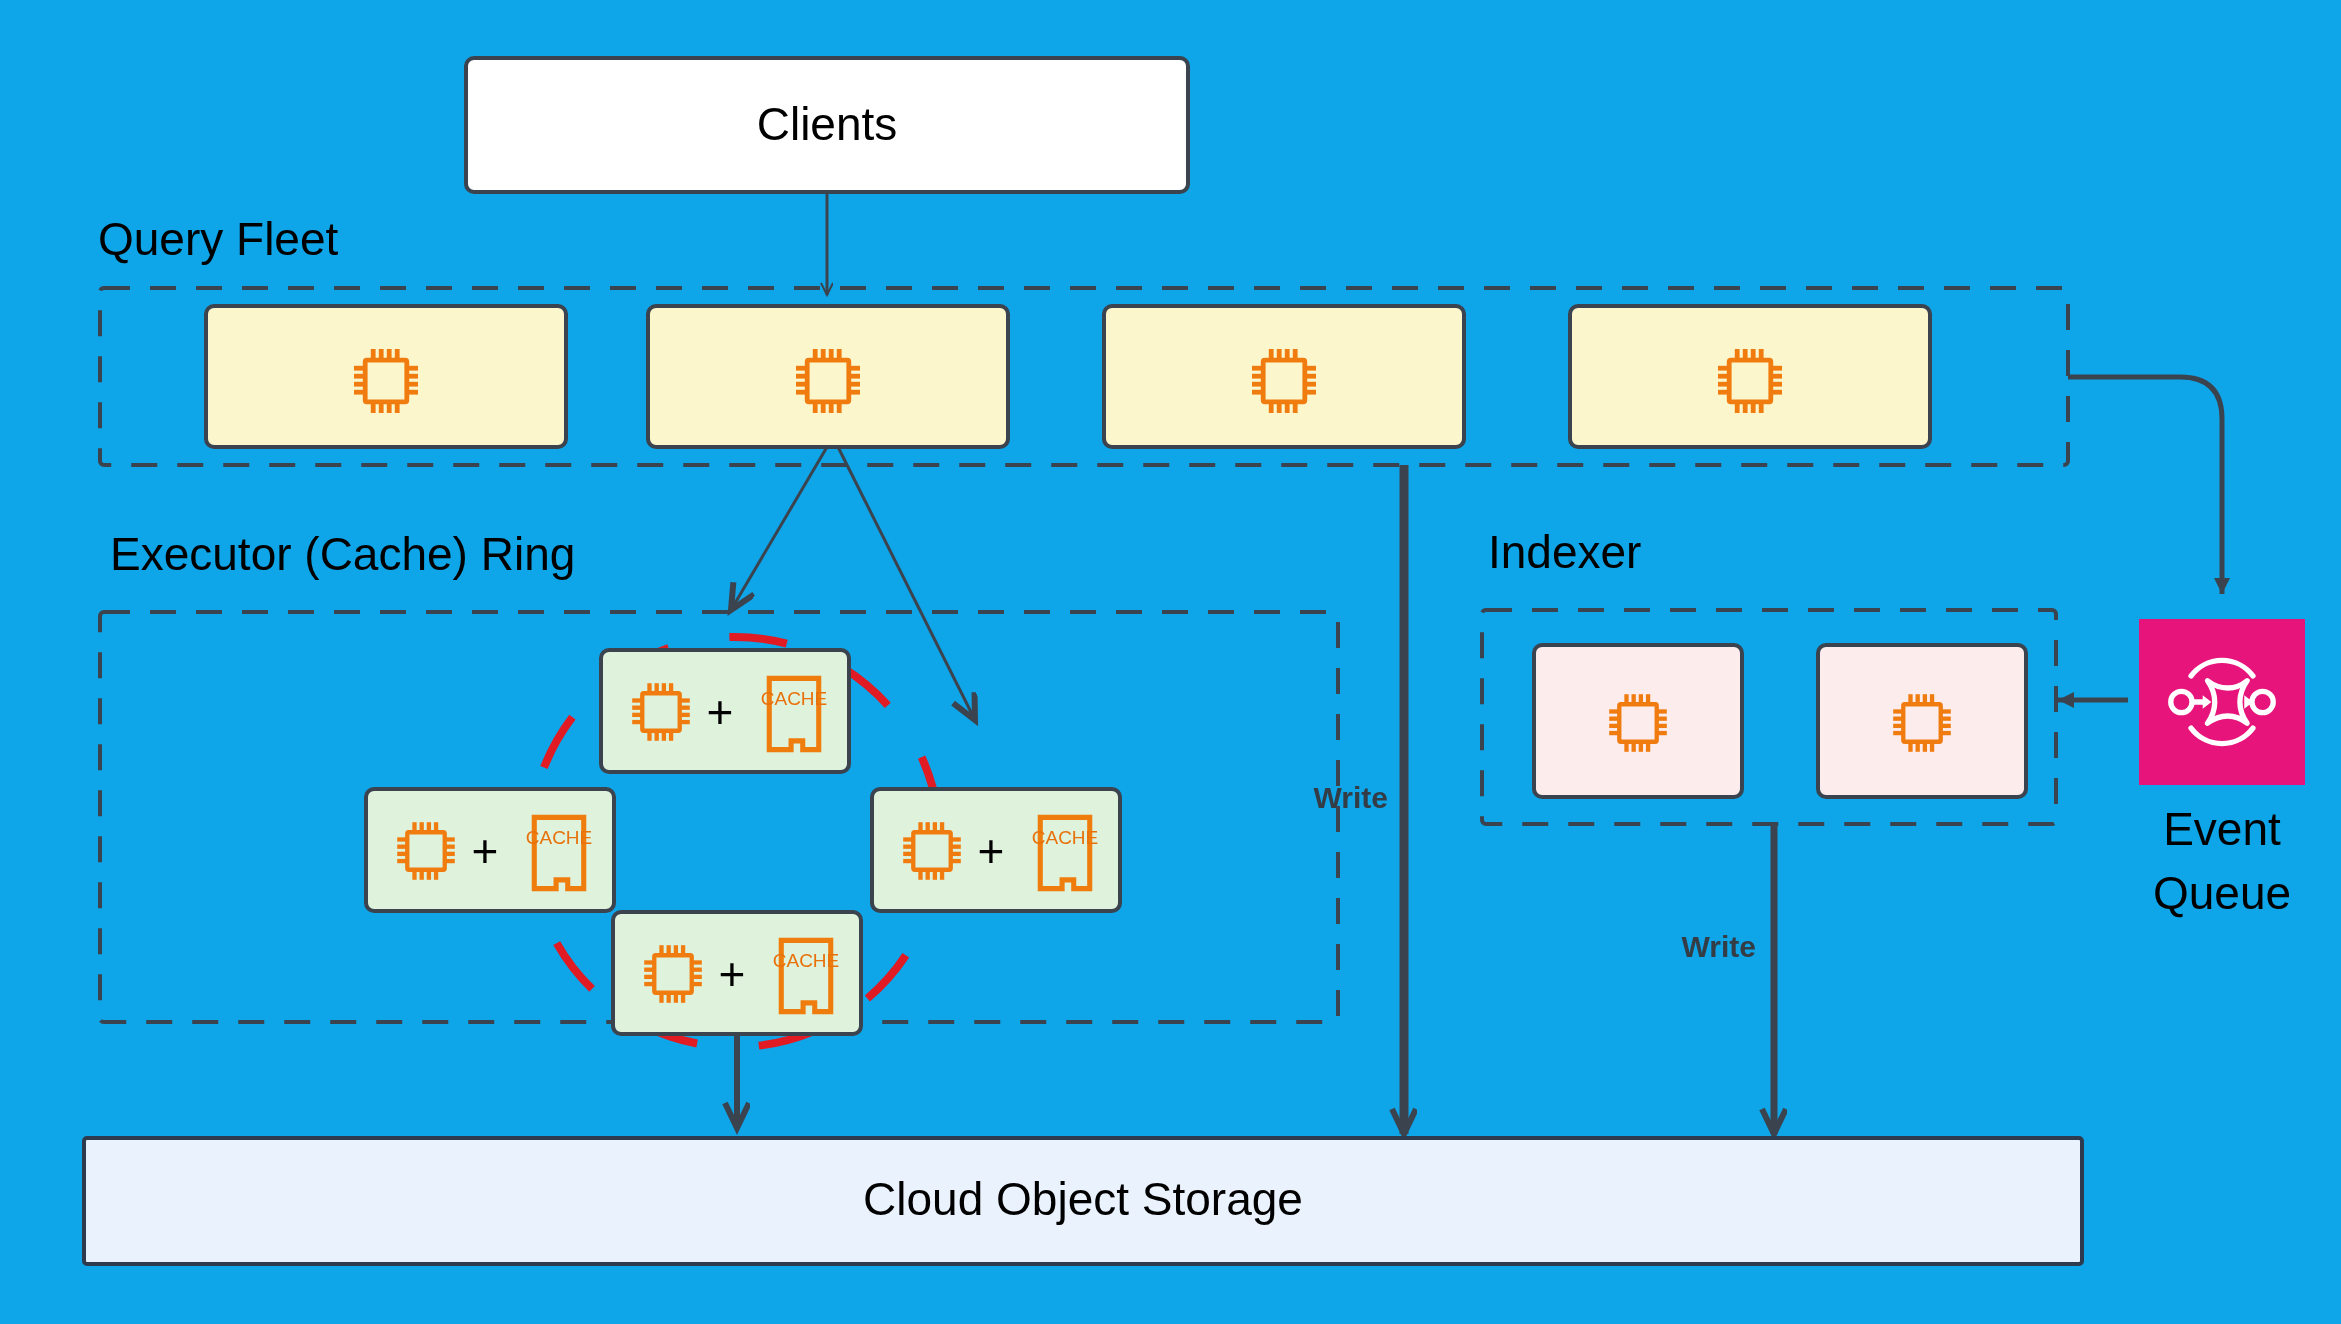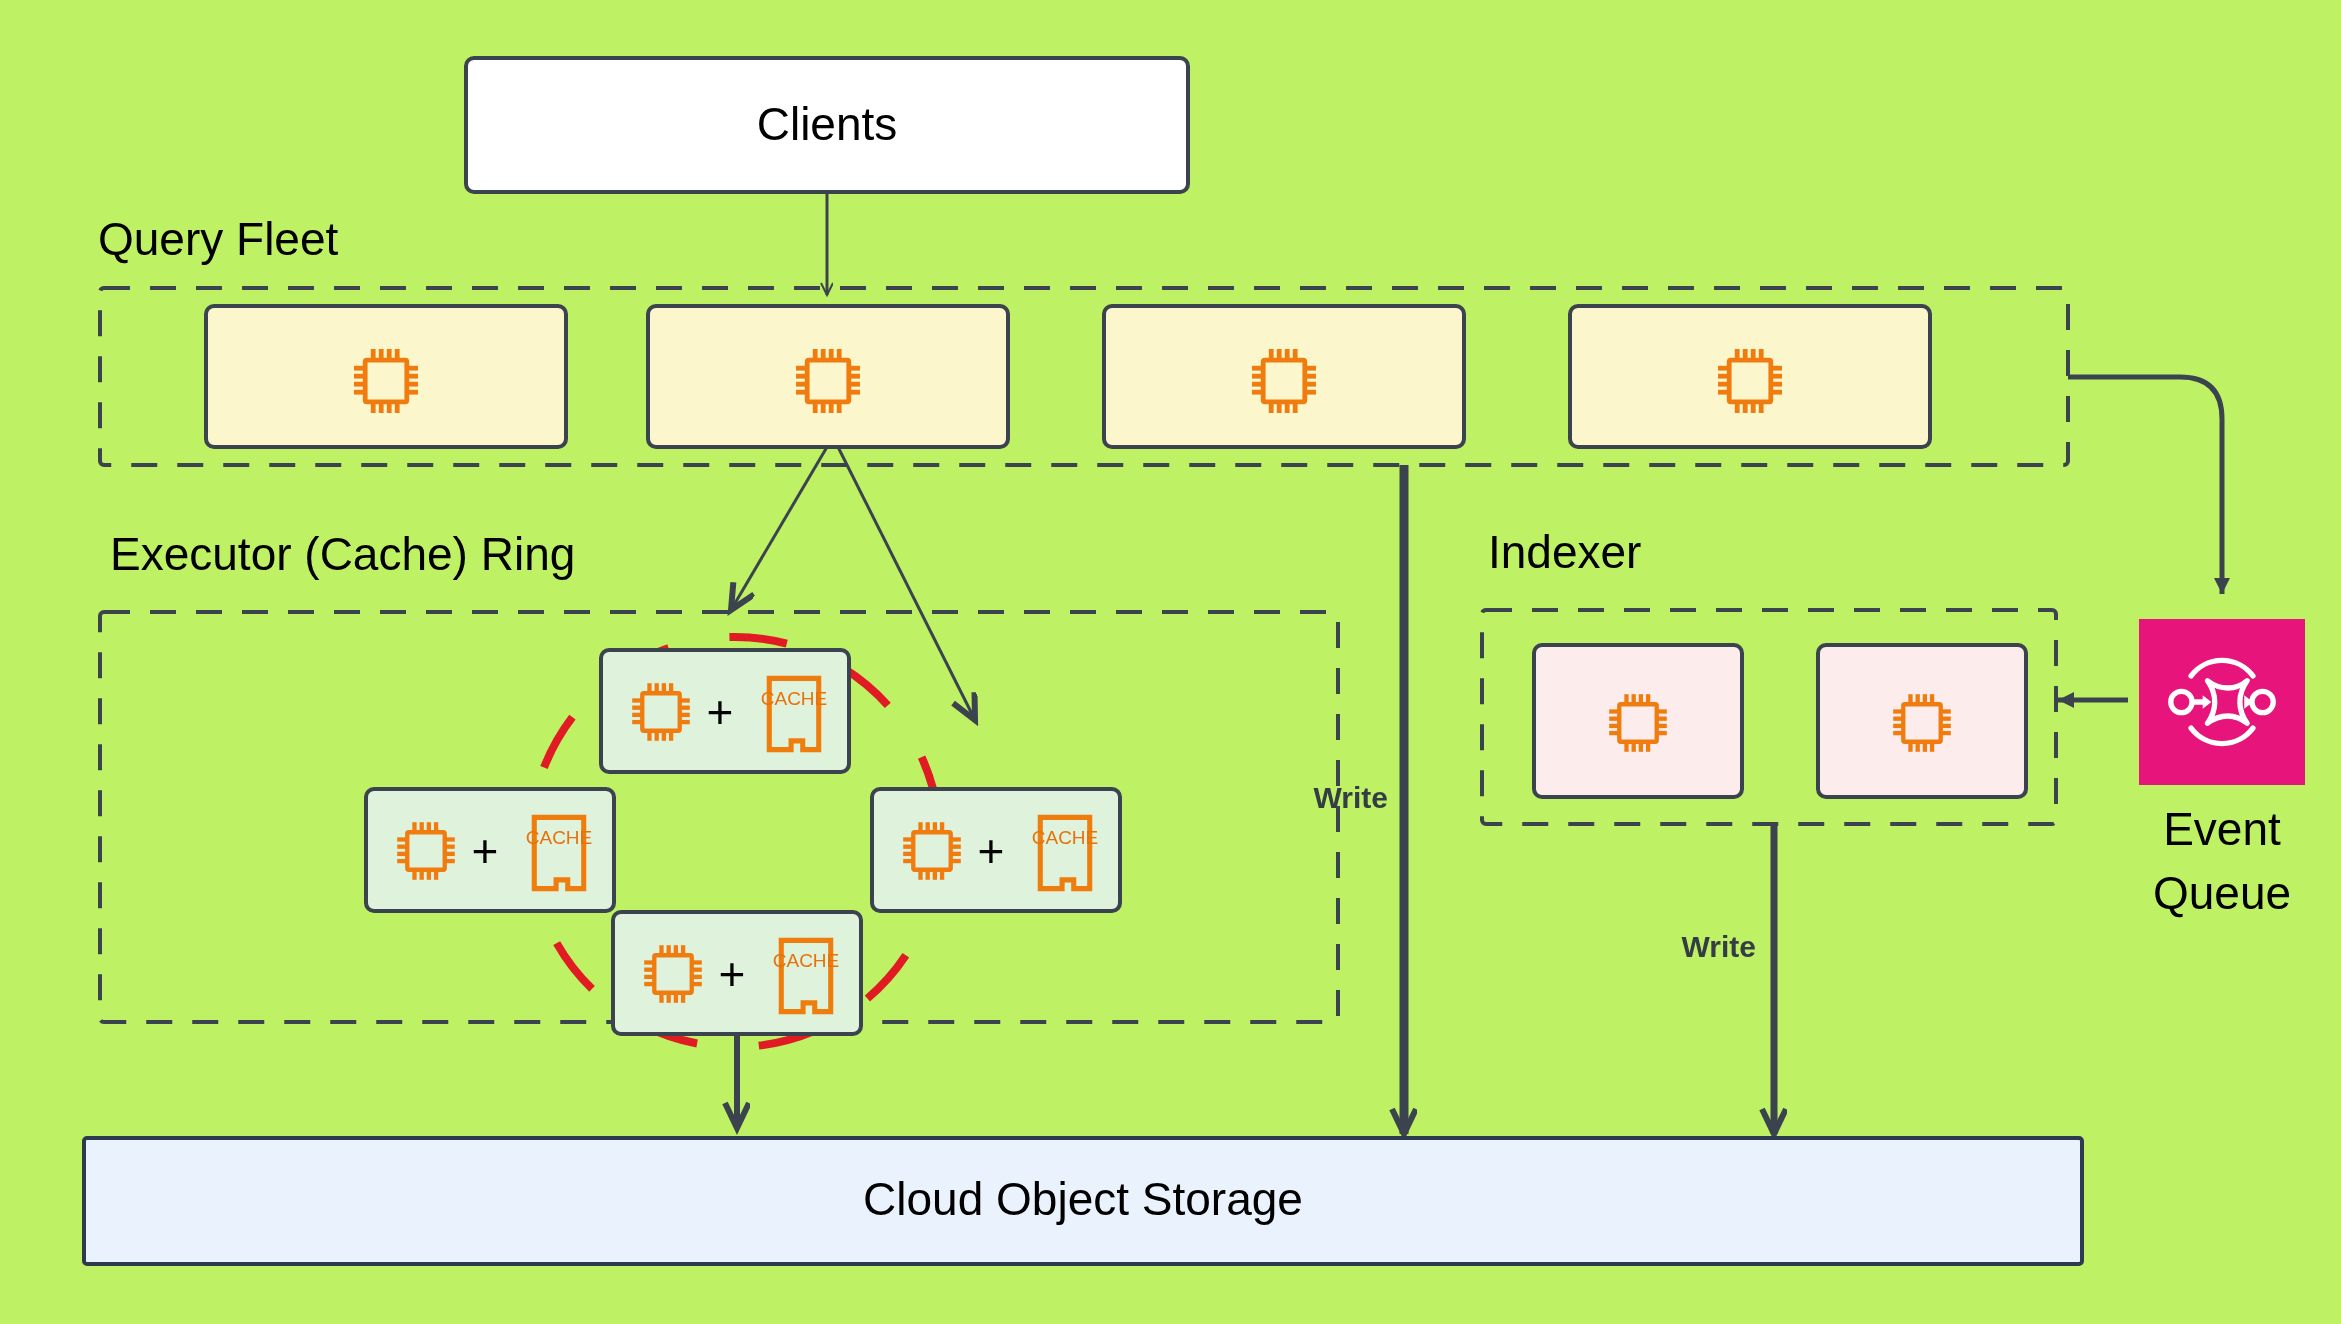--- a/index.html
+++ b/index.html
@@ -1,17 +1,17 @@
 <!DOCTYPE html>
 <html><head>
 <meta charset="utf-8">
 <style>
   html,body{margin:0;padding:0;background:#ffffff;}
   body{width:2341px;height:1324px;font-family:"Liberation Sans",sans-serif;}
-  #stage{position:relative;width:2341px;height:1324px;overflow:hidden;background:#bef264;}
+  #stage{position:relative;width:2341px;height:1324px;overflow:hidden;background:#0ea5e9;}
   svg#diagram{position:absolute;left:0;top:0;width:2341px;height:1324px;display:block;}
   .grp-label{font-family:"Liberation Sans",sans-serif;font-size:46px;fill:#000;}
   .box-label{font-family:"Liberation Sans",sans-serif;font-size:46px;fill:#000;}
   .edge-label{font-family:"Liberation Sans",sans-serif;font-size:30px;font-weight:bold;fill:#343c45;}
   .cache-text{font-family:"Liberation Sans",sans-serif;font-size:19px;fill:#e8710a;}
 </style>
 </head>
 <body>
 
 <div id="stage">

